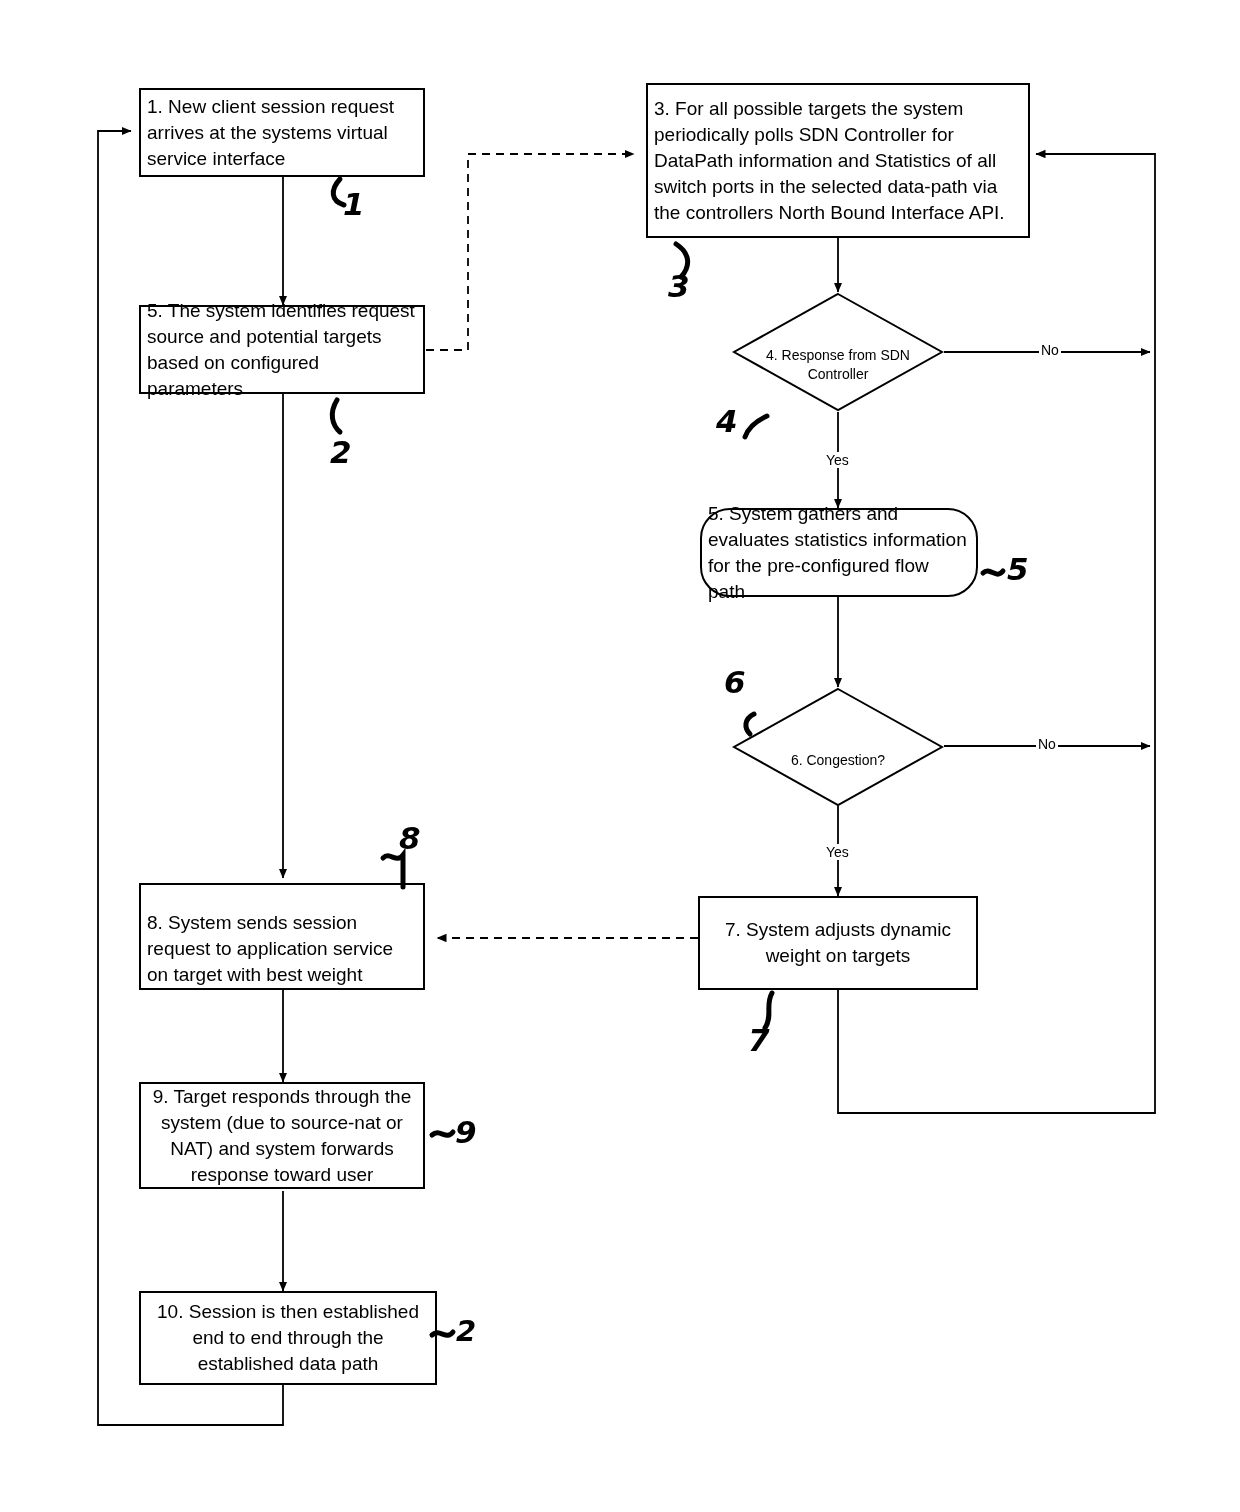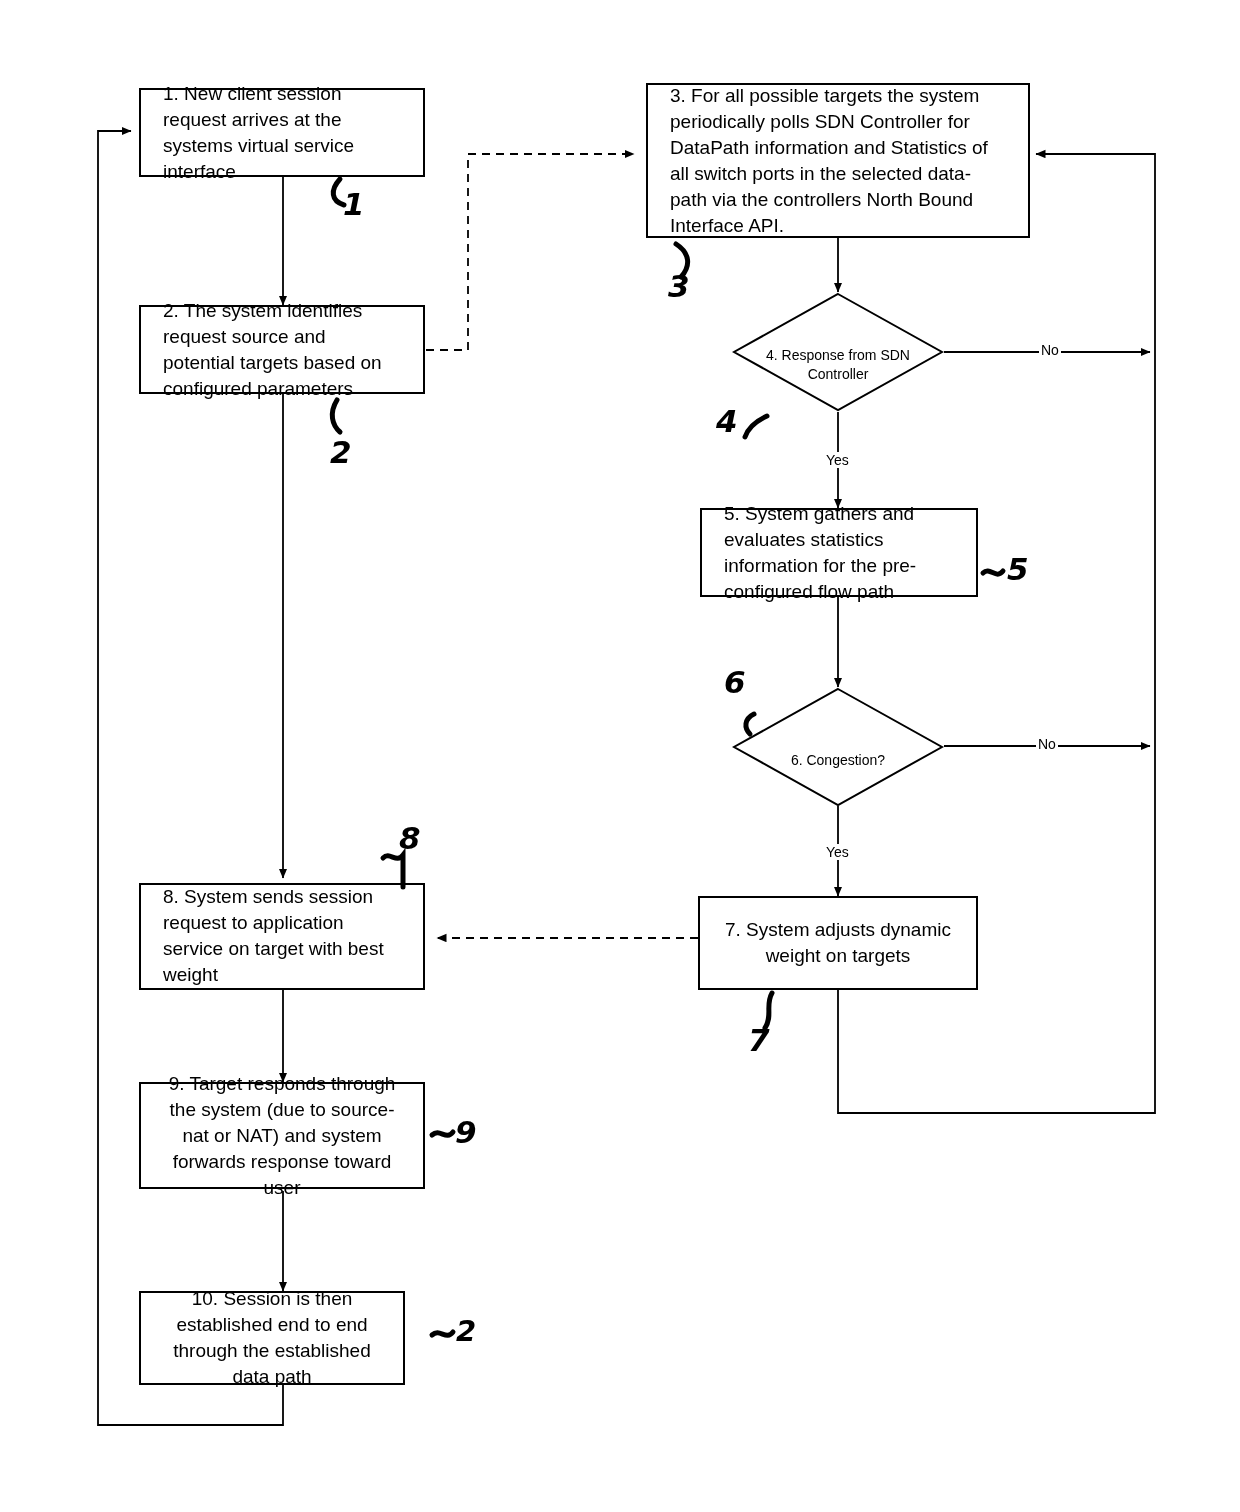--- a/index.html
+++ b/index.html
@@ -1,21 +1,21 @@
 <!DOCTYPE html>
 <html><head>
 <meta charset="utf-8">
 <style>
   html,body{margin:0;padding:0;background:#fff;}
   body{width:1240px;height:1512px;font-family:"Liberation Sans","DejaVu Sans",sans-serif;color:#000;}
   #canvas{position:relative;width:1240px;height:1512px;overflow:hidden;background:#fff;}
   svg.lines{position:absolute;left:0;top:0;width:1240px;height:1512px;}
   .node{position:absolute;border:2px solid #000;background:#fff;box-sizing:border-box;
         display:flex;align-items:center;}
-  .node .txt{width:100%;padding:0 22px;font-size:19px;line-height:26px;}
+  .node .txt{width:100%;padding:0 6px;font-size:19px;line-height:26px;}
   .node.left .txt{text-align:left;}
   .node.center .txt{text-align:center;}
   .dia{position:absolute;display:flex;align-items:center;justify-content:center;}
   .dia svg{position:absolute;left:0;top:0;}
   .dia .dtxt{position:relative;z-index:2;font-size:14px;line-height:19px;text-align:center;width:72%;margin-top:26px;}
   .edgelabel{position:absolute;font-size:14px;background:#fff;padding:0 2px;}
   .hand{position:absolute;font-family:"DejaVu Sans",sans-serif;font-weight:bold;
         font-style:italic;font-size:31px;color:#000;}
   .hand.small{font-size:29px;}
 </style>
@@ -66,35 +66,35 @@
 
       <path d="M698,938 L437,938" marker-end="url(#arwd)"></path>
     </g>
   </svg>
 
   <div class="node left" style="left:139px;top:88px;width:286px;height:89px;">
     <div class="txt">1. New client session request arrives at the systems virtual service interface</div>
   </div>
 
   <div class="node left" style="left:139px;top:305px;width:286px;height:89px;">
-    <div class="txt">2. The system identifies request source and potential targets based on configured parameters</div>
+    <div class="txt">5. The system identifies request source and potential targets based on configured parameters</div>
   </div>
 
   <div class="node left" style="left:646px;top:83px;width:384px;height:155px;">
     <div class="txt">3. For all possible targets the system periodically polls SDN Controller for DataPath information and Statistics of all switch ports in the selected data-path via the controllers North Bound Interface API.</div>
   </div>
 
   <div class="dia" style="left:732px;top:292px;width:212px;height:120px;">
     <svg width="212" height="120" viewBox="0 0 212 120">
       <polygon points="106,2 210,60 106,118 2,60" fill="#fff" stroke="#000" stroke-width="2"></polygon>
     </svg>
     <div class="dtxt">4. Response from SDN Controller</div>
   </div>
 
-  <div class="node left" style="left:700px;top:508px;width:278px;height:89px;">
+  <div class="node left" style="left:700px;top:508px;width:278px;height:89px;border-radius:30px;">
     <div class="txt">5. System gathers and evaluates statistics information for the pre-configured flow path</div>
   </div>
 
   <div class="dia" style="left:732px;top:687px;width:212px;height:120px;">
     <svg width="212" height="120" viewBox="0 0 212 120">
       <polygon points="106,2 210,60 106,118 2,60" fill="#fff" stroke="#000" stroke-width="2"></polygon>
     </svg>
     <div class="dtxt">6. Congestion?</div>
   </div>
 
@@ -103,21 +103,21 @@
   </div>
 
   <div class="node left" style="left:139px;top:883px;width:286px;height:107px;align-items:flex-end;">
     <div class="txt">8. System sends session request to application service on target with best weight</div>
   </div>
 
   <div class="node center" style="left:139px;top:1082px;width:286px;height:107px;">
     <div class="txt">9. Target responds through the system (due to source-nat or NAT) and system forwards response toward user</div>
   </div>
 
-  <div class="node center" style="left:139px;top:1291px;width:266px;height:94px;">
+  <div class="node center" style="left:139px;top:1291px;width:298px;height:94px;">
     <div class="txt">10. Session is then established end to end through the established data path</div>
   </div>
 
   <div class="edgelabel" style="left:1039px;top:342px;">No</div>
   <div class="edgelabel" style="left:824px;top:452px;">Yes</div>
   <div class="edgelabel" style="left:1036px;top:736px;">No</div>
   <div class="edgelabel" style="left:824px;top:844px;">Yes</div>
 
   <svg class="lines">
     <g stroke="#000" fill="none" stroke-width="5" stroke-linecap="round">

